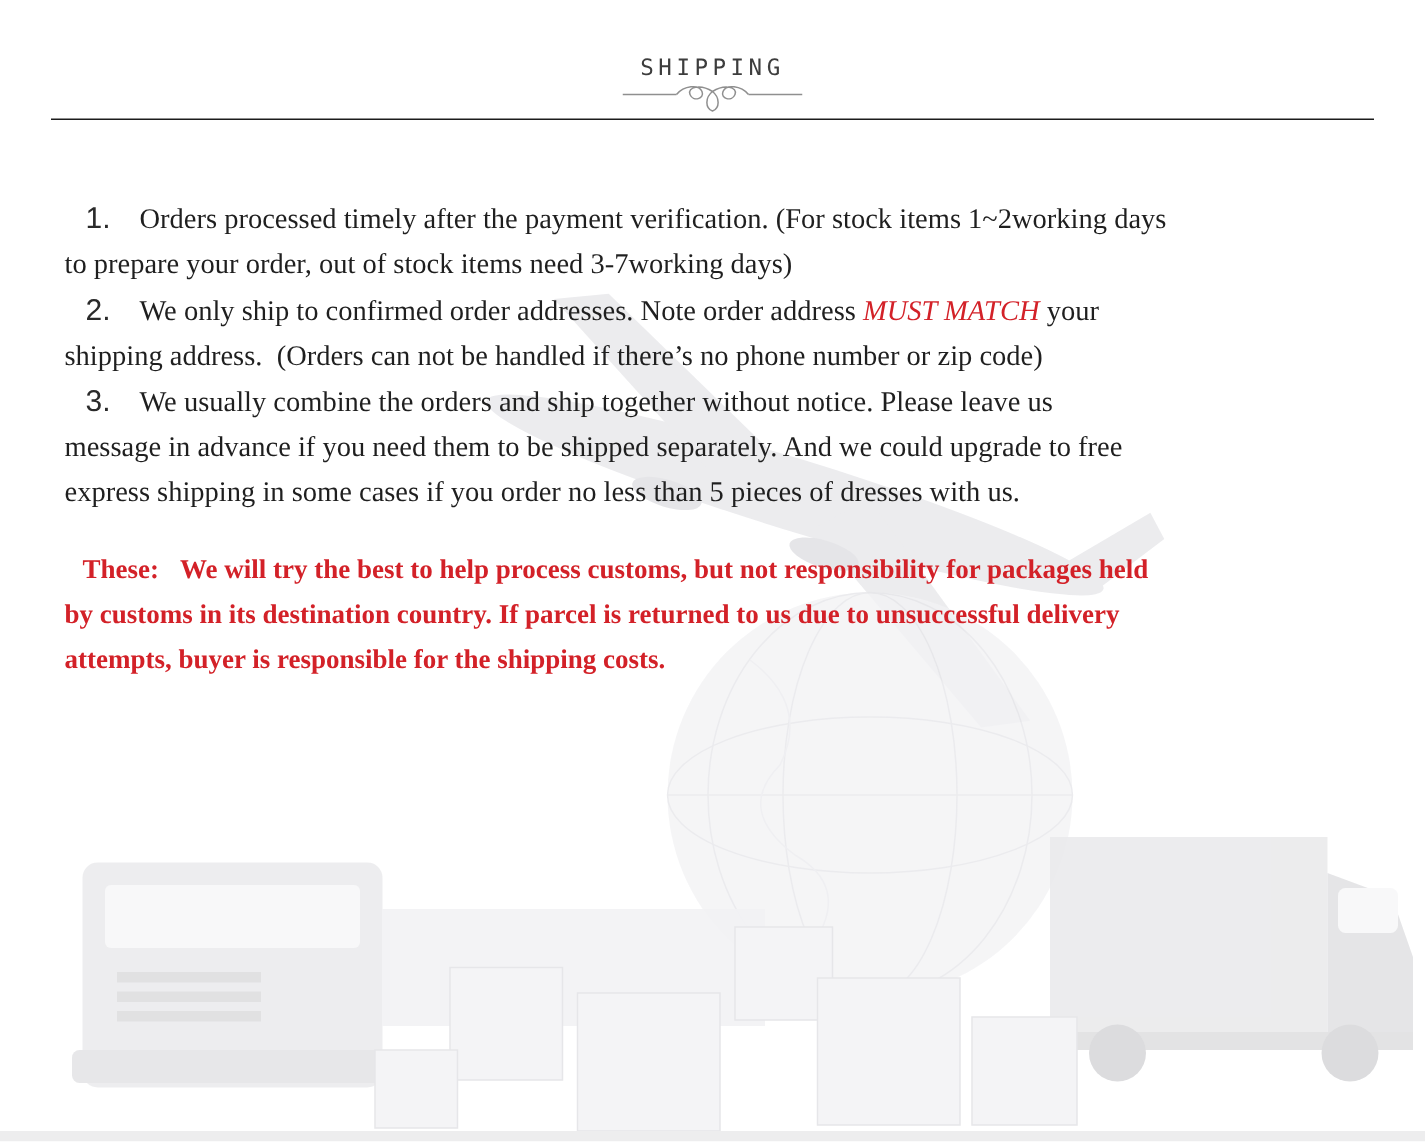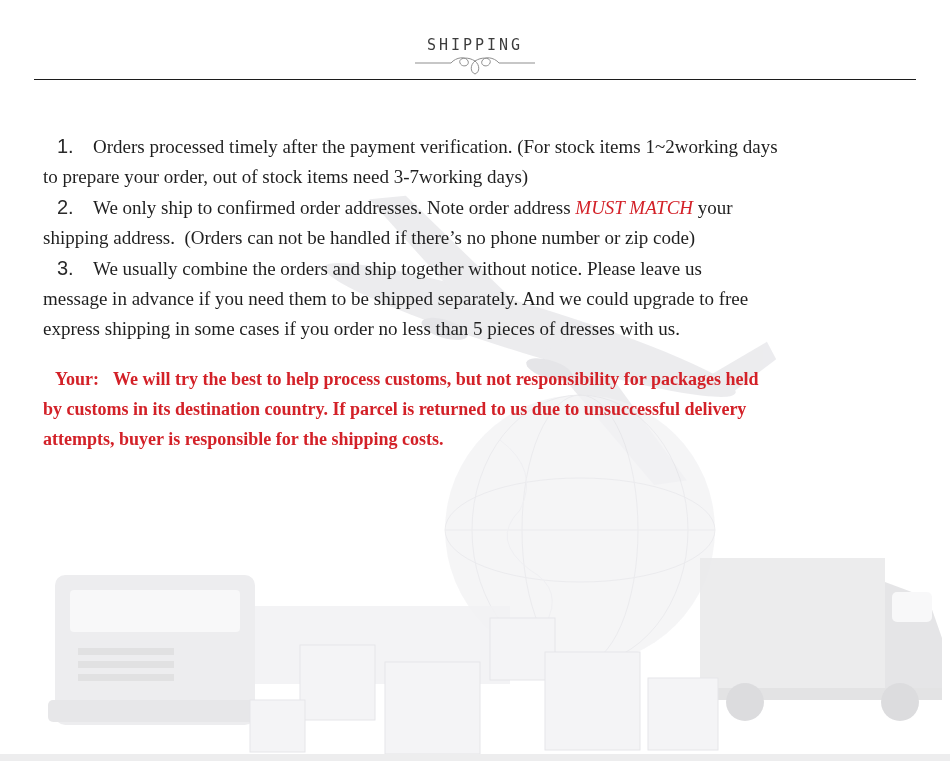--- a/index.html
+++ b/index.html
@@ -127,17 +127,17 @@
   <div class="terms">
       <p class="term"><span class="num">1.</span><span>Orders processed timely after the payment verification. (For stock items 1~2working days
 to prepare your order, out of stock items need 3-7working days)</span></p>
       <p class="term"><span class="num">2.</span><span>We only ship to confirmed order addresses. Note order address </span><span class="hl">MUST MATCH</span><span> your
 shipping address.  (Orders can not be handled if there’s no phone number or zip code)</span></p>
       <p class="term"><span class="num">3.</span><span>We usually combine the orders and ship together without notice. Please leave us
 message in advance if you need them to be shipped separately. And we could upgrade to free
 express shipping in some cases if you order no less than 5 pieces of dresses with us.</span></p>
     </div>
 
-  <p class="note"><span class="note-label">Your:</span><span>We will try the best to help process customs, but not responsibility for packages held
+  <p class="note"><span class="note-label">These:</span><span>We will try the best to help process customs, but not responsibility for packages held
 by customs in its destination country. If parcel is returned to us due to unsuccessful delivery
 attempts, buyer is responsible for the shipping costs.</span></p>
 
 </div>
 
 </body></html>

